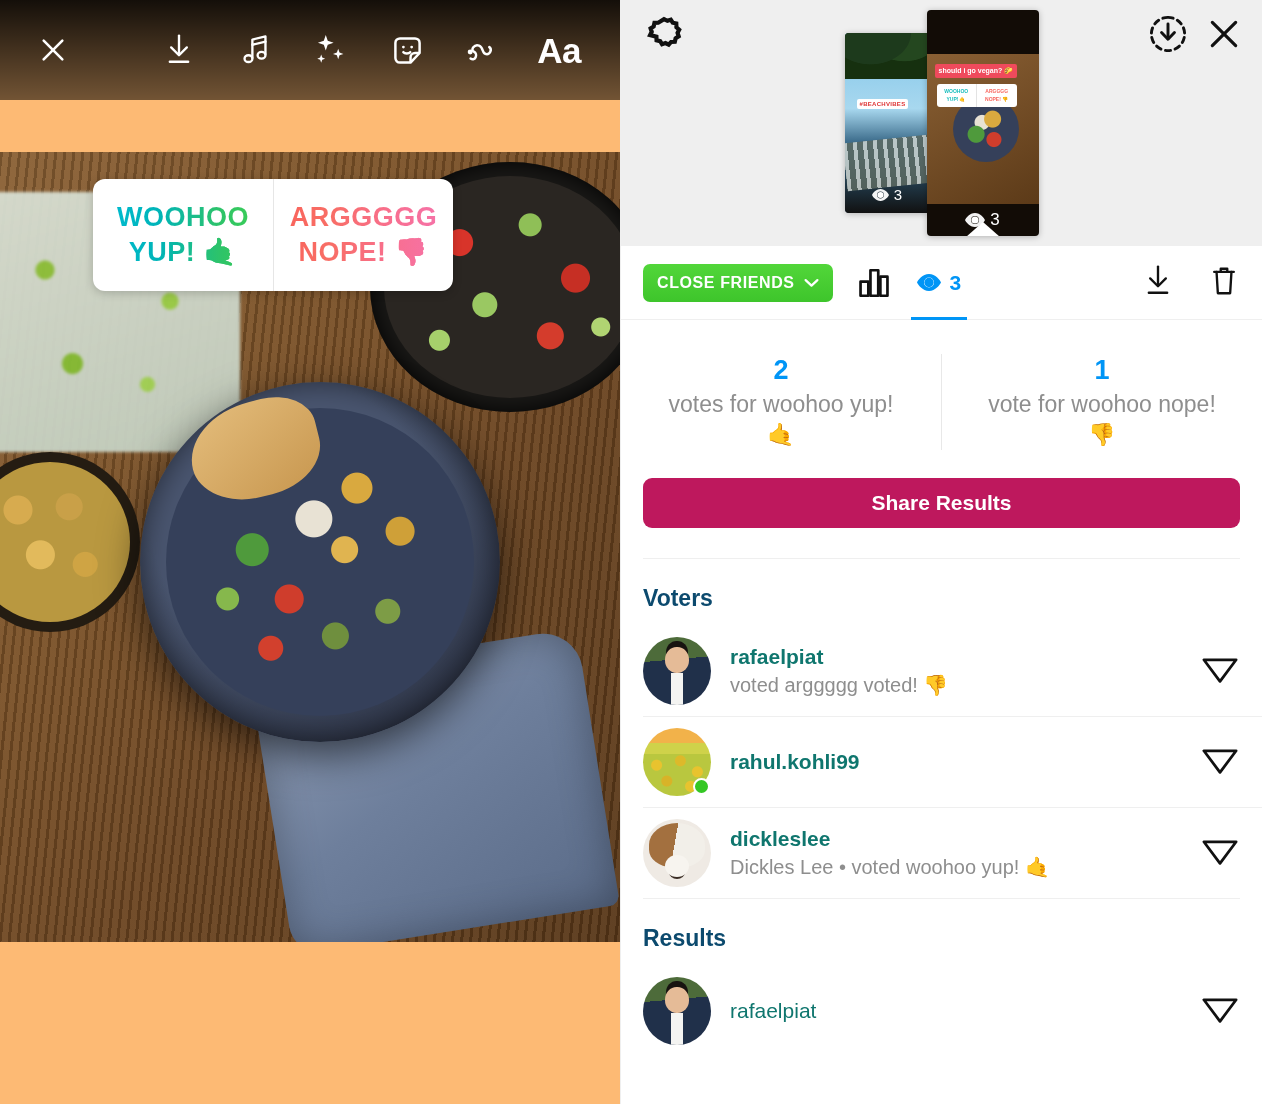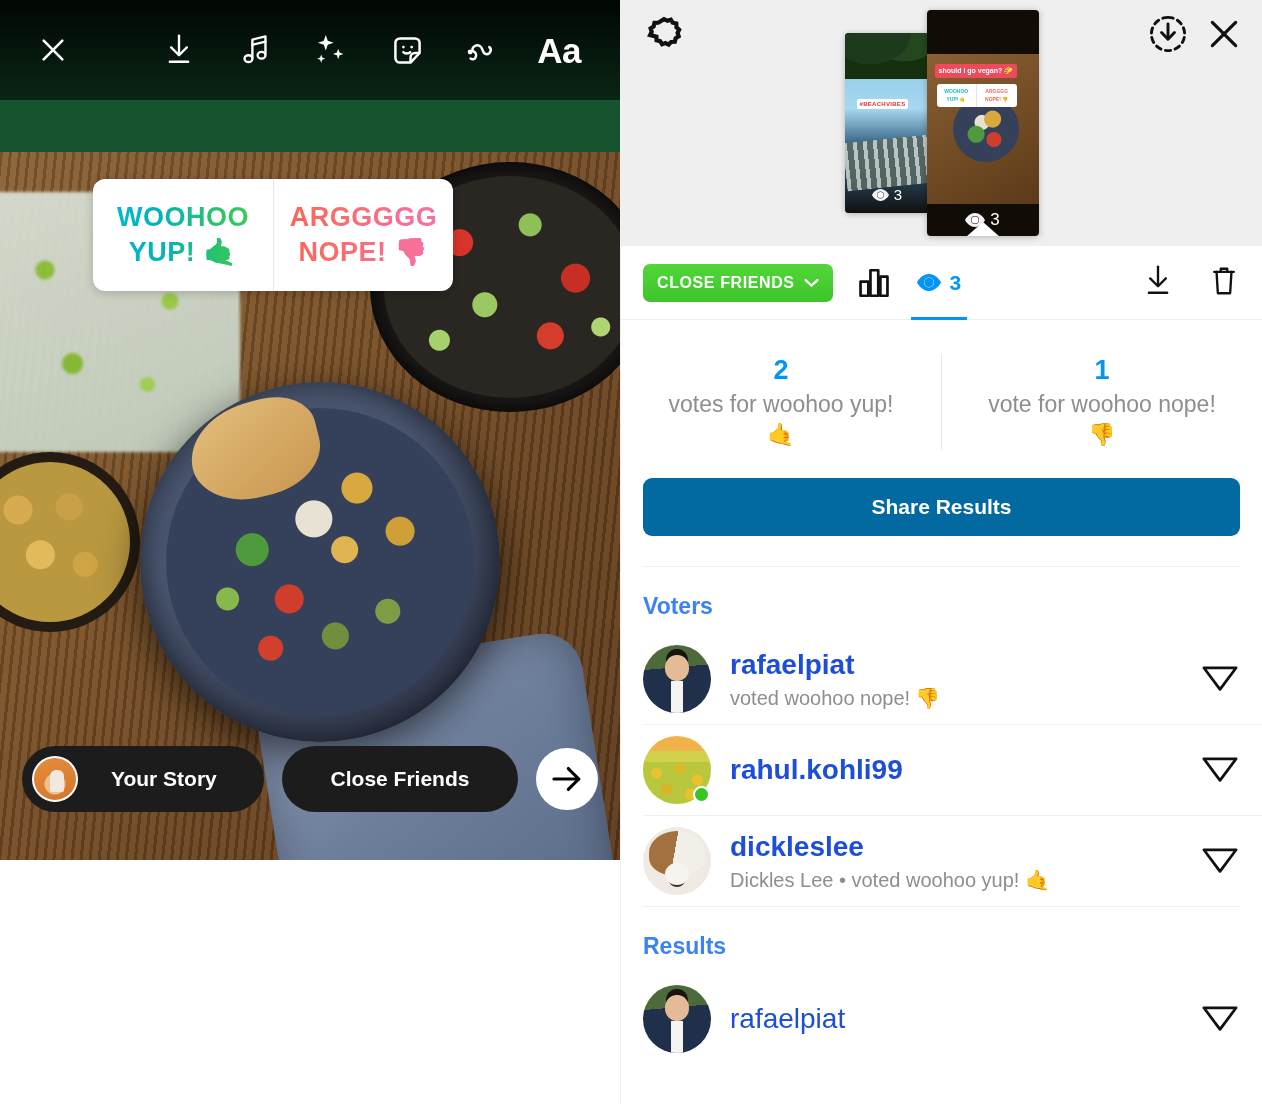--- a/index.html
+++ b/index.html
@@ -5,22 +5,22 @@
   * { box-sizing: border-box; margin: 0; padding: 0; }
   html, body {
     width: 1262px; height: 1104px;
     font-family: "Liberation Sans", sans-serif;
     background: #fff; overflow: hidden;
   }
   .app { display: flex; width: 1262px; height: 1104px; }
 
   
   .composer {
-    position: relative; width: 620px; height: 860px;
-    background: #14532d; overflow: hidden; flex: 0 0 620px;
+    position: relative; width: 620px; height: 1104px;
+    background: #fdba74; overflow: hidden; flex: 0 0 620px;
   }
   .composer-toolbar {
     position: absolute; top: 0; left: 0; right: 0; height: 100px;
     display: flex; align-items: center; z-index: 20;
     background: linear-gradient(180deg, rgba(0,0,0,.92), rgba(0,0,0,.55));
   }
   .tb-close { margin-left: 30px; }
   .tb-right { margin-left: auto; display: flex; align-items: center; gap: 30px; margin-right: 38px; }
   .tb-ico {
     width: 46px; height: 46px; display: flex; align-items: center; justify-content: center;
@@ -236,25 +236,25 @@
     display: flex; padding: 34px 0 26px; flex: 0 0 auto;
   }
   .result-col { flex: 1; text-align: center; padding: 0 14px; }
   .result-col + .result-col { border-left: 1px solid #e8e8e8; }
   .result-count { color: #0095f6; font-size: 27px; font-weight: 700; line-height: 1.25; }
   .result-label { color: #8e8e8e; font-size: 23px; line-height: 1.45; }
   .result-emoji { font-size: 22px; line-height: 1.3; }
 
   .share-wrap { padding: 2px 22px 30px; }
   .share-btn {
-    height: 58px; background: #0369a1; border-radius: 9px; color: #fff;
+    height: 50px; background: #be185d; border-radius: 9px; color: #fff;
     font-size: 21px; font-weight: 700; display: flex; align-items: center; justify-content: center;
   }
   .section-sep { height: 1px; background: #efefef; margin: 0 22px; }
-  .section-title { font-size: 23px; font-weight: 700; color: #3b82f6; padding: 26px 22px 14px; }
+  .section-title { font-size: 23px; font-weight: 700; color: #0c4a6e; padding: 26px 22px 14px; }
 
   .person {
     display: flex; align-items: center; padding: 11px 22px; gap: 19px;
   }
   .person-sep { height:1px; background:#efefef; margin-left: 22px; }
   .pav { width: 68px; height: 68px; border-radius: 50%; position: relative; flex: 0 0 68px; overflow: visible; }
   .pav .pav-img { position:absolute; inset:0; border-radius:50%; overflow:hidden; }
   .av-rafael .pav-img { background: linear-gradient(175deg,#4d6b3a 0 34%, #20304a 34% 100%); }
   .av-rafael .pav-img::after {
     content:""; position:absolute; left:22px; top:10px; width:24px; height:26px; border-radius:48%;
@@ -282,21 +282,21 @@
   .av-dickles .pav-img::before {
     content:""; position:absolute; left:22px; top:36px; width:24px; height:22px; border-radius:50%;
     background:#f7f4ef; box-shadow: 0 6px 0 -4px #3a2d24;
     z-index:2;
   }
   .online-dot {
     position: absolute; right: 1px; bottom: 1px; width: 17px; height: 17px; border-radius: 50%;
     background: #34c724; border: 2px solid #fff;
   }
   .pinfo { flex: 1; min-width: 0; }
-  .pname { font-size: 28px; font-weight: 700; color: #1d4ed8; line-height: 1.35; }
+  .pname { font-size: 21px; font-weight: 700; color: #0f766e; line-height: 1.35; }
   .psub { font-size: 20px; color: #8e8e8e; line-height: 1.4; }
   .send-ico { flex: 0 0 auto; }
   .viewer-row .pname { font-weight: 400; }
 </style>
 </head>
 <body>
 
 <div class="app">
 
   <div class="composer">
@@ -366,35 +366,20 @@
           <span class="g1s g1">WOOHOO</span>
           <span class="g1s g1">YUP! 🤙</span>
         </div>
         <div class="poll-opt">
           <span class="g2s g2">ARGGGGG</span>
           <span class="g2s g2">NOPE! 👎</span>
         </div>
       </div>
     </div>
 
-    <div class="composer-bottom">
-      <div class="pill pill-story">
-        <div class="avatar-sm"></div>
-        <span class="pill-label">Your Story</span>
-      </div>
-      <div class="pill pill-cf">
-        <span>Close Friends</span>
-      </div>
-      <div class="next-btn">
-        <svg width="34" height="30" viewBox="0 0 26 22" fill="none" stroke="#000" stroke-width="2.4" stroke-linecap="round" stroke-linejoin="round">
-            <line x1="3" y1="11" x2="22" y2="11"></line>
-            <polyline points="14,3 22,11 14,19"></polyline>
-          </svg>
-      </div>
-    </div>
   </div>
 
   <div class="panel">
 
     <div class="panel-head">
       <div class="gear">
         <svg width="42" height="42" viewBox="0 0 26 26" fill="none" stroke="#111" stroke-width="2.6">
             <path d="M13 3.2l2.1 1 2.1-.7 1.2 1.9 2.2.5.1 2.3 1.7 1.5-1 2 .7 2.1-1.9 1.2-.5 2.2-2.3.1-1.5 1.7-2-1-2.1.7-1.2-1.9-2.2-.5-.1-2.3L4.4 13l1-2-.7-2.1 1.9-1.2.5-2.2 2.3-.1z"></path>
           </svg>
       </div>
@@ -515,21 +500,21 @@
 
     <div class="section-sep"></div>
     <div class="section-title">Voters</div>
 
     <div class="person">
       <div class="pav av-rafael">
           <div class="pav-img"></div>
         </div>
       <div class="pinfo">
         <div class="pname">rafaelpiat</div>
-        <div class="psub">voted woohoo nope! 👎</div>
+        <div class="psub">voted arggggg voted! 👎</div>
       </div>
       <div class="send-ico">
         <svg width="40" height="40" viewBox="0 0 26 26" fill="none" stroke="#111" stroke-width="1.8" stroke-linejoin="round">
             <polygon points="2.5,7 23.5,7 13,21"></polygon>
           </svg>
       </div>
     </div>
     <div class="person-sep"></div>
 
     <div class="person">

